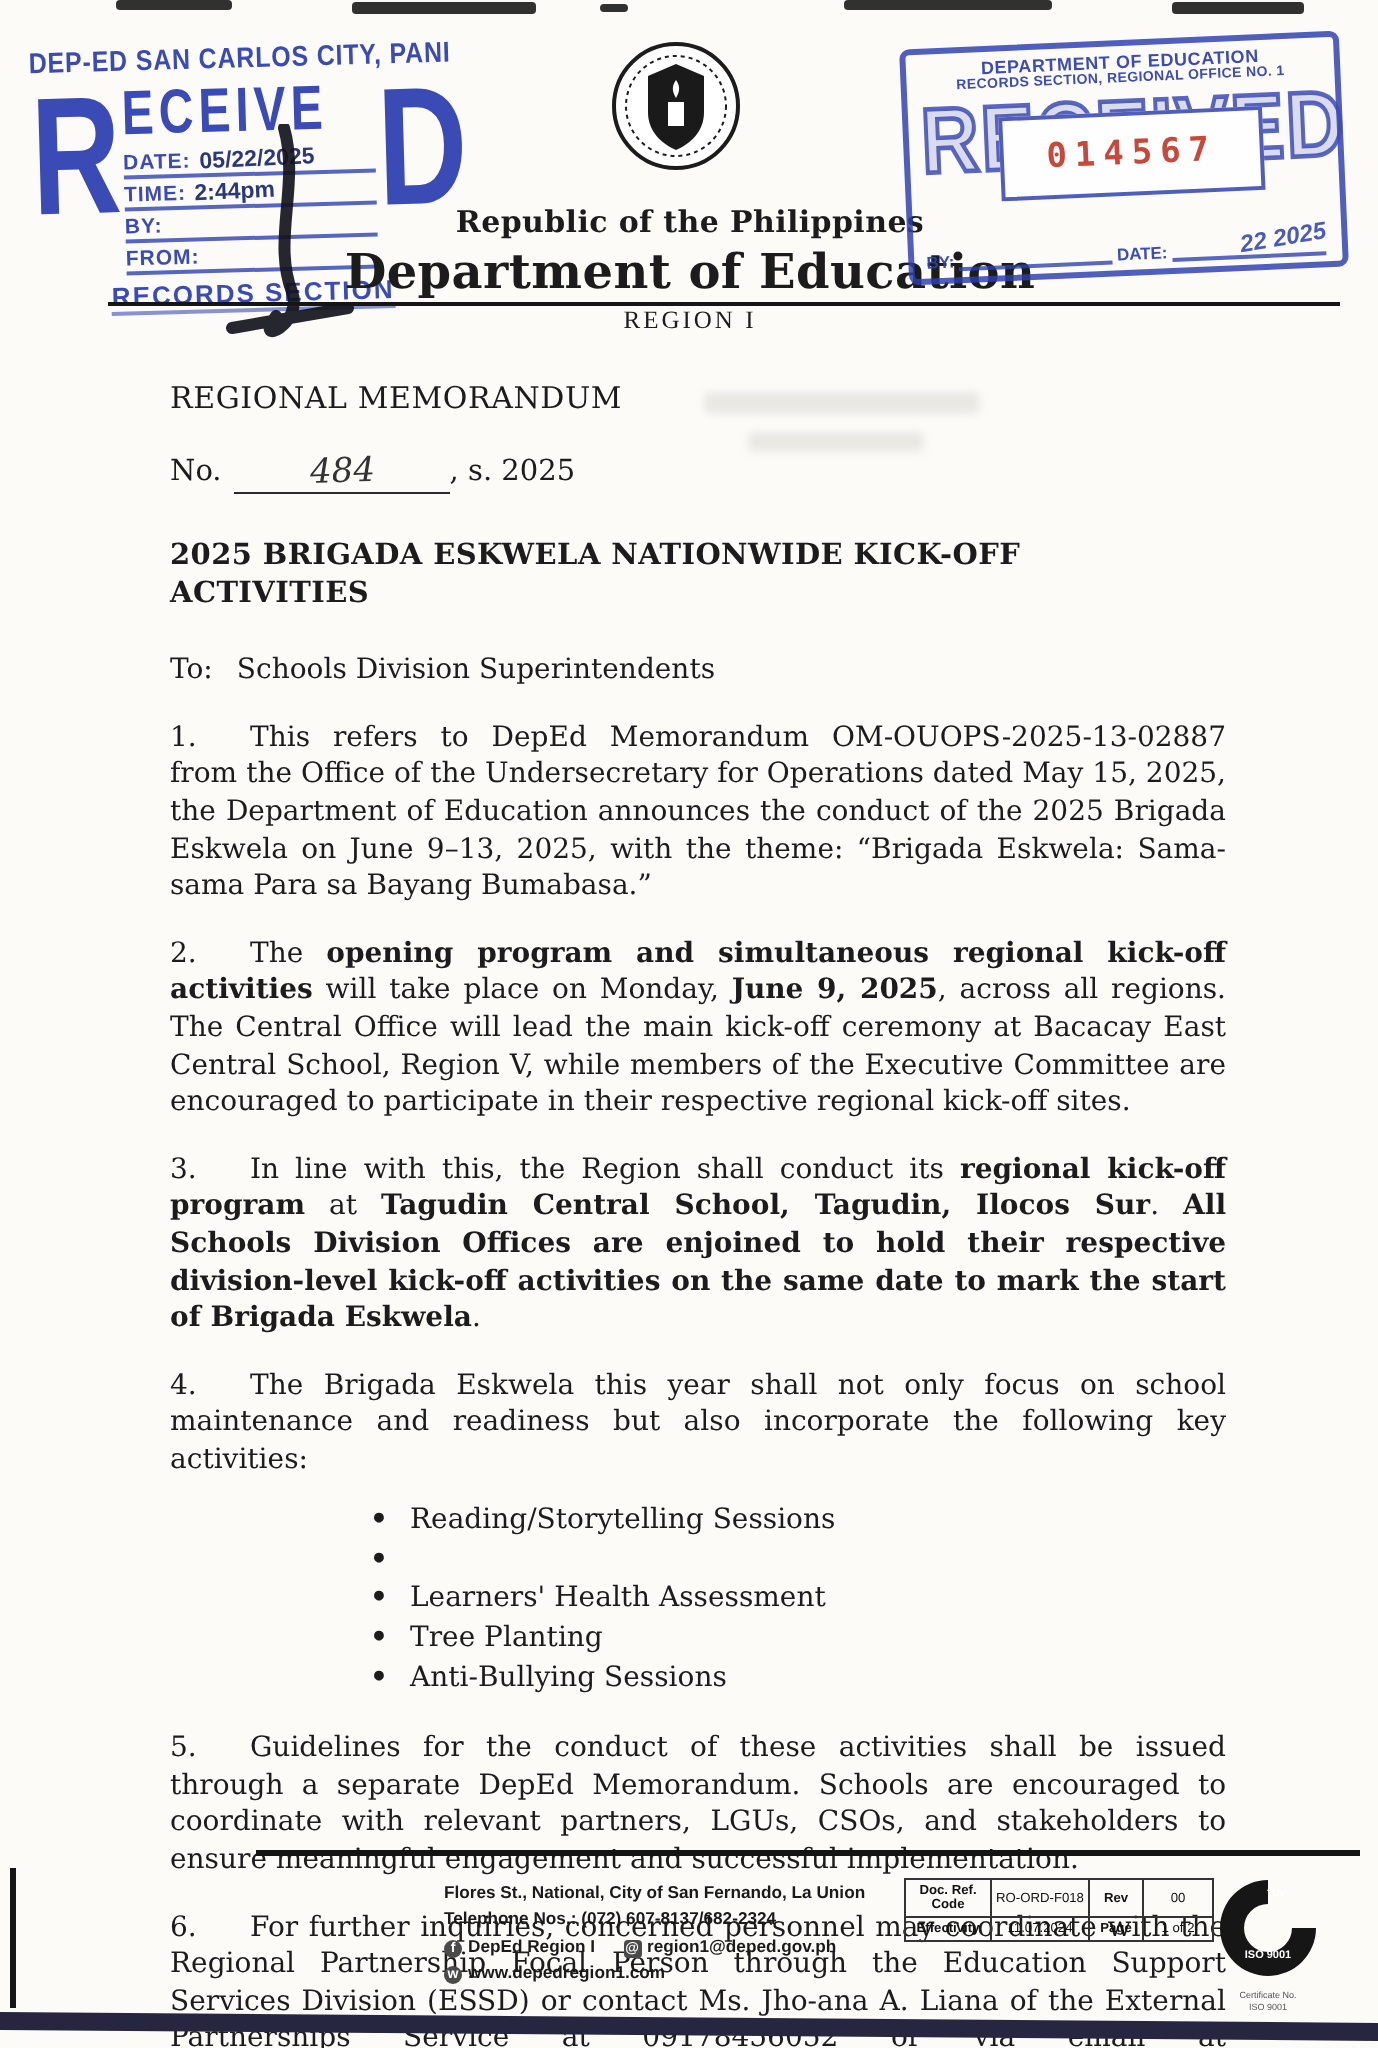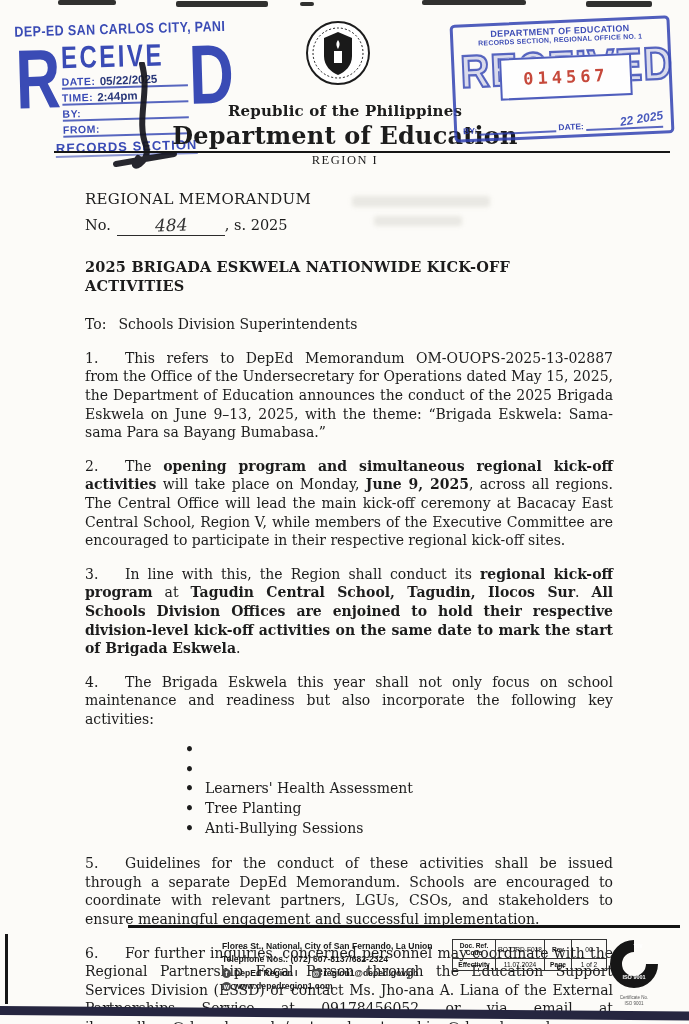--- a/index.html
+++ b/index.html
@@ -55,21 +55,21 @@
            letter-spacing:4px;color:#c23a2c;}
   .stamp-right .foot{position:absolute;left:6px;right:6px;bottom:3px;display:flex;
            justify-content:space-between;font-size:8.5px;font-weight:900;}
   .stamp-right .foot .seg{border-bottom:2px solid rgba(44,62,176,.85);flex:1;margin:0 2px;}
   .hand-date{position:absolute;right:8px;bottom:6px;font-size:12px;color:#3a4db8;
              font-style:italic;transform:rotate(-7deg);font-weight:700;}
 
   
   .memo{position:absolute;left:85px;top:190px;width:528px;font-size:14px;line-height:1.33;}
   .memo-doctype{font-size:15px;font-weight:400;letter-spacing:.3px;}
-  .memo-noline{margin-top:2px;font-size:14.5px;display:flex;align-items:flex-end;}
+  .memo-noline{margin-top:13px;font-size:14.5px;display:flex;align-items:flex-end;}
   .no-underline{display:inline-block;width:108px;border-bottom:1.6px solid #2b2b2b;
                 text-align:center;margin-left:6px;}
   .handnum{font-size:17px;font-style:italic;color:#333;display:inline-block;
            transform:rotate(-2deg) translateY(2px);font-family:"DejaVu Serif",serif;}
   .memo-title{margin-top:21px;font-weight:700;font-size:14.5px;letter-spacing:.2px;}
   .memo-to{margin-top:20px;}
   .memo-to .tolabel{margin-right:12px;}
   .para{margin-top:15px;text-align:justify;}
   .pnum{display:inline-block;width:40px;}
   .para b{font-weight:700;}
@@ -196,20 +196,21 @@
       <span class="tolabel">To:</span><span>Schools Division Superintendents</span>
     </div>
     <div>
         <div class="para"><span class="pnum">1.</span><span>This refers to DepEd Memorandum OM-OUOPS-2025-13-02887 from the Office of the Undersecretary for Operations dated May 15, 2025, the Department of Education announces the conduct of the 2025 Brigada Eskwela on June 9–13, 2025, with the theme: “Brigada Eskwela: Sama-sama Para sa Bayang Bumabasa.”</span></div>
         <div class="para"><span class="pnum">2.</span><span>The </span><b>opening program and simultaneous regional kick-off activities</b><span> will take place on Monday, </span><b>June 9, 2025</b><span>, across all regions. The Central Office will lead the main kick-off ceremony at Bacacay East Central School, Region V, while members of the Executive Committee are encouraged to participate in their respective regional kick-off sites.</span></div>
         <div class="para"><span class="pnum">3.</span><span>In line with this, the Region shall conduct its </span><b>regional kick-off program</b><span> at </span><b>Tagudin Central School, Tagudin, Ilocos Sur</b><span>. </span><b>All Schools Division Offices are enjoined to hold their respective division-level kick-off activities on the same date to mark the start of Brigada Eskwela</b><span>.</span></div>
         <div class="para"><span class="pnum">4.</span><span>The Brigada Eskwela this year shall not only focus on school maintenance and readiness but also incorporate the following key activities:</span></div>
         <div class="bullets">
           <div class="bullet">
             <span class="dot">•</span>
+            <span>Reading/Storytelling Sessions</span>
           </div>
           <div class="bullet">
             <span class="dot">•</span>
           </div>
           <div class="bullet">
             <span class="dot">•</span>
             <span>Learners' Health Assessment</span>
           </div>
           <div class="bullet">
             <span class="dot">•</span>

